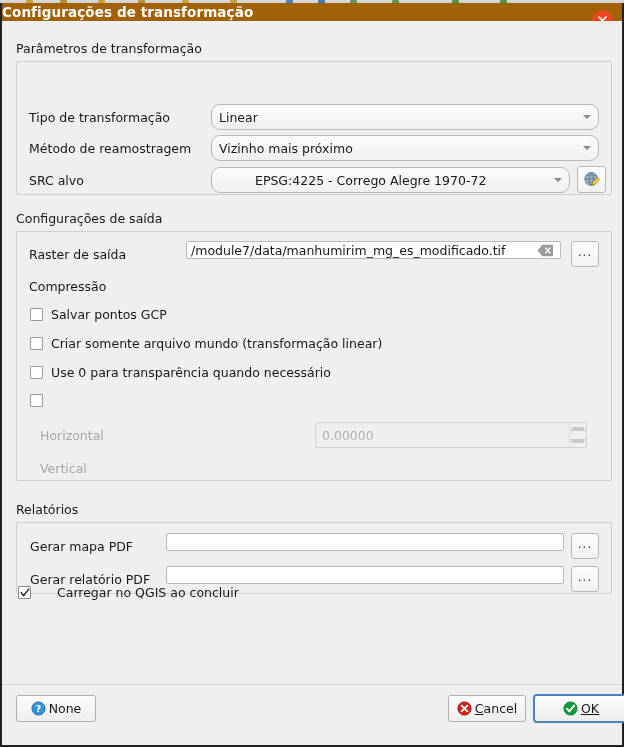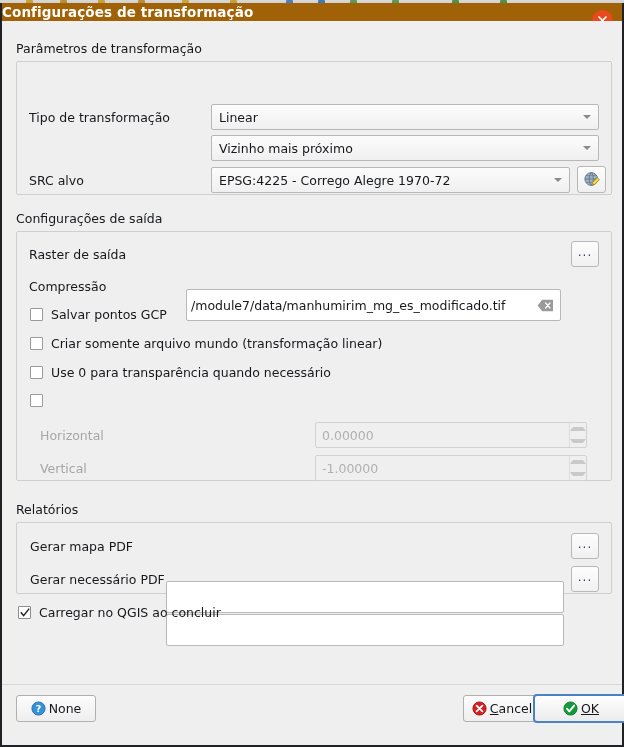--- a/index.html
+++ b/index.html
@@ -101,21 +101,21 @@
     white-space: nowrap;
   }
   .row-label.disabled { color: #a6a6a6; }
 
   
   .combo {
     position: absolute;
     height: 26px;
     background: linear-gradient(#fcfcfc, #f0f0f0);
     border: 1px solid #b8b8b8;
-    border-radius: 2px;
+    border-radius: 9px;
     box-sizing: border-box;
     display: flex;
     align-items: center;
     cursor: pointer;
   }
   .combo .combo-text {
     padding-left: 7px;
     font-size: 12.5px;
     color: #16181c;
     flex: 1;
@@ -131,29 +131,28 @@
   .arrow-down {
     width: 0; height: 0;
     border-left: 4.5px solid transparent;
     border-right: 4.5px solid transparent;
     border-top: 4.5px solid #8a8a8a;
   }
 
   
   .lineedit {
     position: absolute;
-    height: 32px;
+    height: 18px;
     background: #ffffff;
     border: 1px solid #b8b8b8;
     border-radius: 2px;
     box-sizing: border-box;
     display: flex;
     align-items: center;
     cursor: text;
-    margin-top: 48px;
   }
   .lineedit .le-text {
     padding-left: 4px;
     font-size: 12.5px;
     color: #16181c;
     flex: 1;
     white-space: nowrap;
     overflow: hidden;
   }
   .clear-icon {
@@ -333,29 +332,30 @@
     <div class="groupbox" style="left:14px; top:40px; width:596px; height:134px;"></div>
 
     <div class="row-label" style="left:27px; top:89px;">Tipo de transformação</div>
     <div class="combo" style="left:209px; top:83px; width:388px;">
       <div class="combo-text">Linear</div>
       <div class="combo-arrow">
           <div class="arrow-down"></div>
         </div>
     </div>
 
+    <div class="row-label" style="left:27px; top:120px;">Método de reamostragem</div>
     <div class="combo" style="left:209px; top:114px; width:388px;">
       <div class="combo-text">Vizinho mais próximo</div>
       <div class="combo-arrow">
           <div class="arrow-down"></div>
         </div>
     </div>
 
     <div class="row-label" style="left:27px; top:152px;">SRC alvo</div>
-    <div class="combo" style="left:209px; top:146px; width:359px;">
+    <div class="combo" style="left:209px; top:146px; width:359px;padding-left:36px;">
       <div class="combo-text">EPSG:4225 - Corrego Alegre 1970-72</div>
       <div class="combo-arrow">
           <div class="arrow-down"></div>
         </div>
     </div>
     <div class="iconbtn" style="left:575px; top:145px;">
       <svg width="18" height="18" viewBox="0 0 18 18">
         <circle cx="8.3" cy="8" r="6.4" fill="#9db3c4" stroke="#5e7285" stroke-width="0.9"></circle>
         <path d="M1.9 8 H14.7 M8.3 1.6 C5.6 4.4 5.6 11.6 8.3 14.4 C11 11.6 11 4.4 8.3 1.6" fill="none" stroke="#5e7285" stroke-width="0.8"></path>
         <path d="M2.9 4.6 H13.7 M2.9 11.4 H13.7" fill="none" stroke="#5e7285" stroke-width="0.6"></path>
@@ -405,70 +405,59 @@
         <div>
             <div class="sp-up"></div>
           </div>
         <div>
             <div class="sp-down"></div>
           </div>
       </div>
     </div>
 
     <div class="row-label disabled" style="left:38px; top:440px;">Vertical</div>
-    <div class="spinbox" style="left:313px; top:434px; width:272px;">
-      <div class="sp-text">-1.00000</div>
-      <div class="spin-btns">
-        <div>
-            <div class="sp-up"></div>
-          </div>
-        <div>
-            <div class="sp-down"></div>
-          </div>
-      </div>
-    </div>
 
     <div class="section-title" style="left:14px; top:481px;">Relatórios</div>
 
     <div class="groupbox" style="left:14px; top:501px; width:596px; height:72px;"></div>
 
     <div class="row-label" style="left:28px; top:518px;">Gerar mapa PDF</div>
     <div class="lineedit" style="left:164px; top:512px; width:398px;">
       <div class="le-text" placeholder=""></div>
     </div>
     <div class="toolbtn" style="left:569px; top:512px;">...</div>
 
-    <div class="row-label" style="left:28px; top:551px;">Gerar necessário PDF</div>
+    <div class="row-label" style="left:28px; top:551px;">Gerar relatório PDF</div>
     <div class="lineedit" style="left:164px; top:545px; width:398px;">
       <div class="le-text" placeholder=""></div>
     </div>
     <div class="toolbtn" style="left:569px; top:545px;">...</div>
 
-    <div class="checkrow" style="left:16px; top:584px;">
+    <div class="checkrow" style="left:16px; top:564px;gap:18px;">
       <div class="cbox checked">
         <svg width="10" height="9" viewBox="0 0 10 9">
           <path d="M0.8 4.2 L3.6 7.6 L9.2 0.6" fill="none" stroke="#1b1d20" stroke-width="1.4"></path>
         </svg>
       </div>
       <div class="cb-label">Carregar no QGIS ao concluir</div>
     </div>
 
     <div class="bottom-sep" style="top:663px;"></div>
 
     <div class="btn" style="left:14px; top:674px; width:80px;">
       <span class="btn-ico">
         <svg width="15" height="15" viewBox="0 0 15 15">
           <circle cx="7.5" cy="7.5" r="6.6" fill="#3a92d6" stroke="#1f6fb0" stroke-width="0.9"></circle>
           <text x="7.5" y="11.2" font-family="DejaVu Sans, sans-serif" font-size="9.5" font-weight="bold" fill="#ffffff" text-anchor="middle">?</text>
         </svg>
       </span>
       <span class="btn-lbl">None</span>
     </div>
 
-    <div class="btn" style="left:446px; top:674px; width:78px;margin-left:15px;">
+    <div class="btn" style="left:446px; top:674px; width:78px;">
       <span class="btn-ico">
         <svg width="15" height="15" viewBox="0 0 15 15">
           <circle cx="7.5" cy="7.5" r="6.6" fill="#d32020" stroke="#a11414" stroke-width="0.9"></circle>
           <path d="M4.6 4.6 L10.4 10.4 M10.4 4.6 L4.6 10.4" stroke="#ffffff" stroke-width="1.8" stroke-linecap="round"></path>
         </svg>
       </span>
       <span class="btn-lbl"><span class="uline">C</span><span>ancel</span></span>
     </div>
 
     <div class="btn focused" style="left:531px; top:673px; width:96px; height:29px;text-decoration:underline;">

